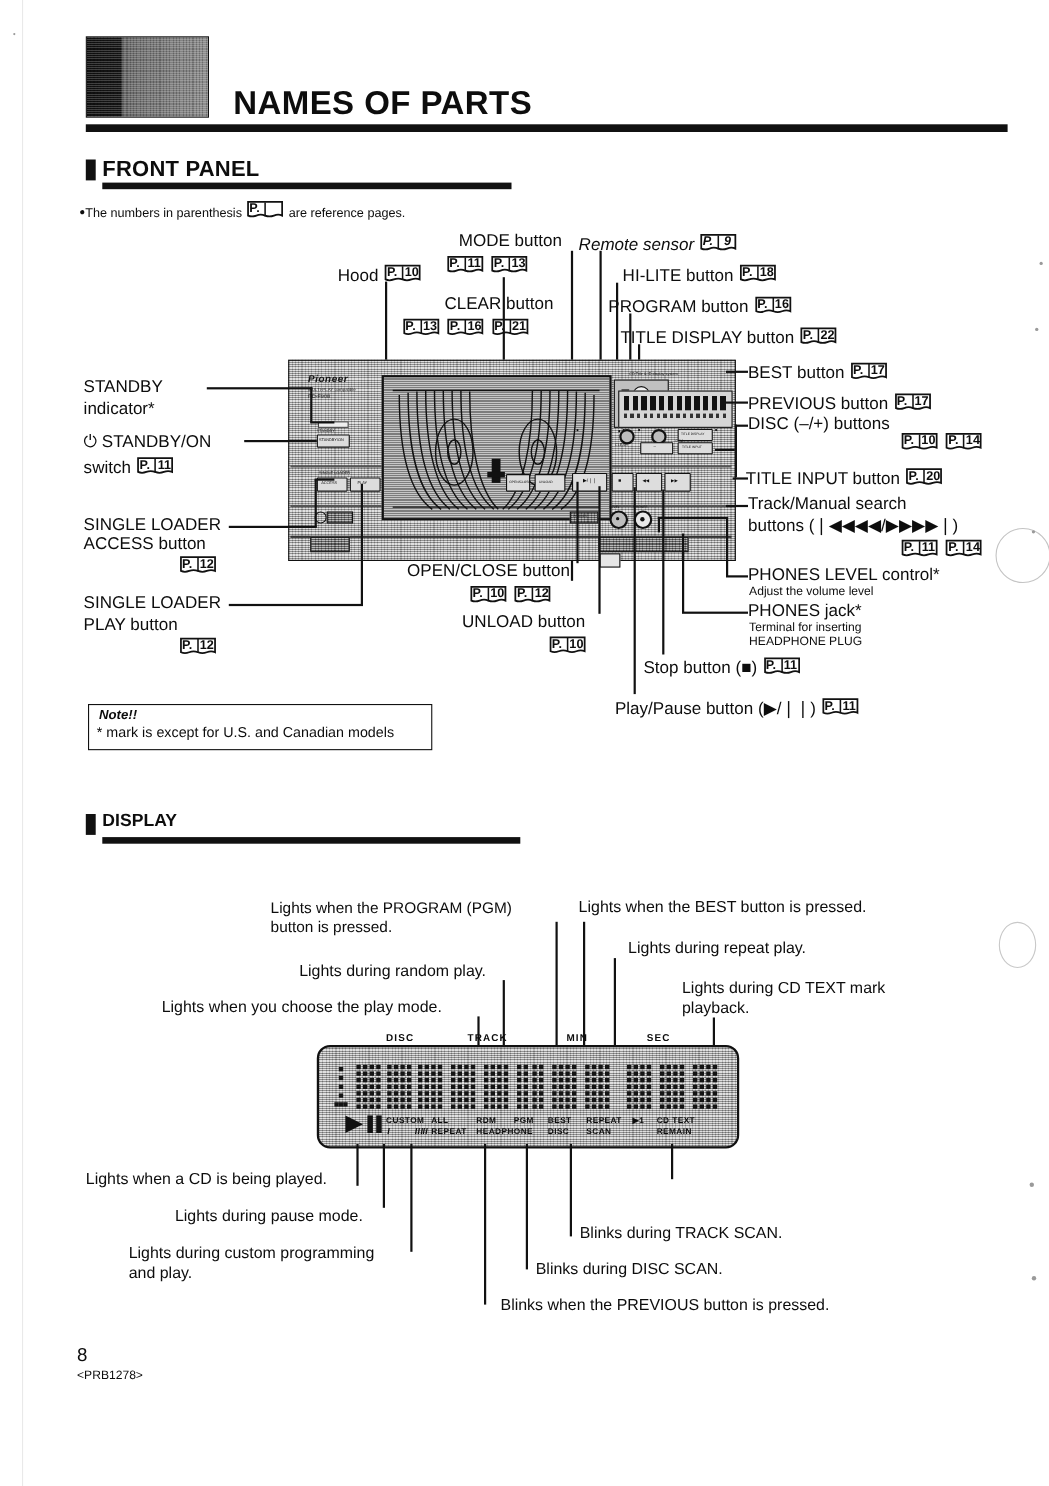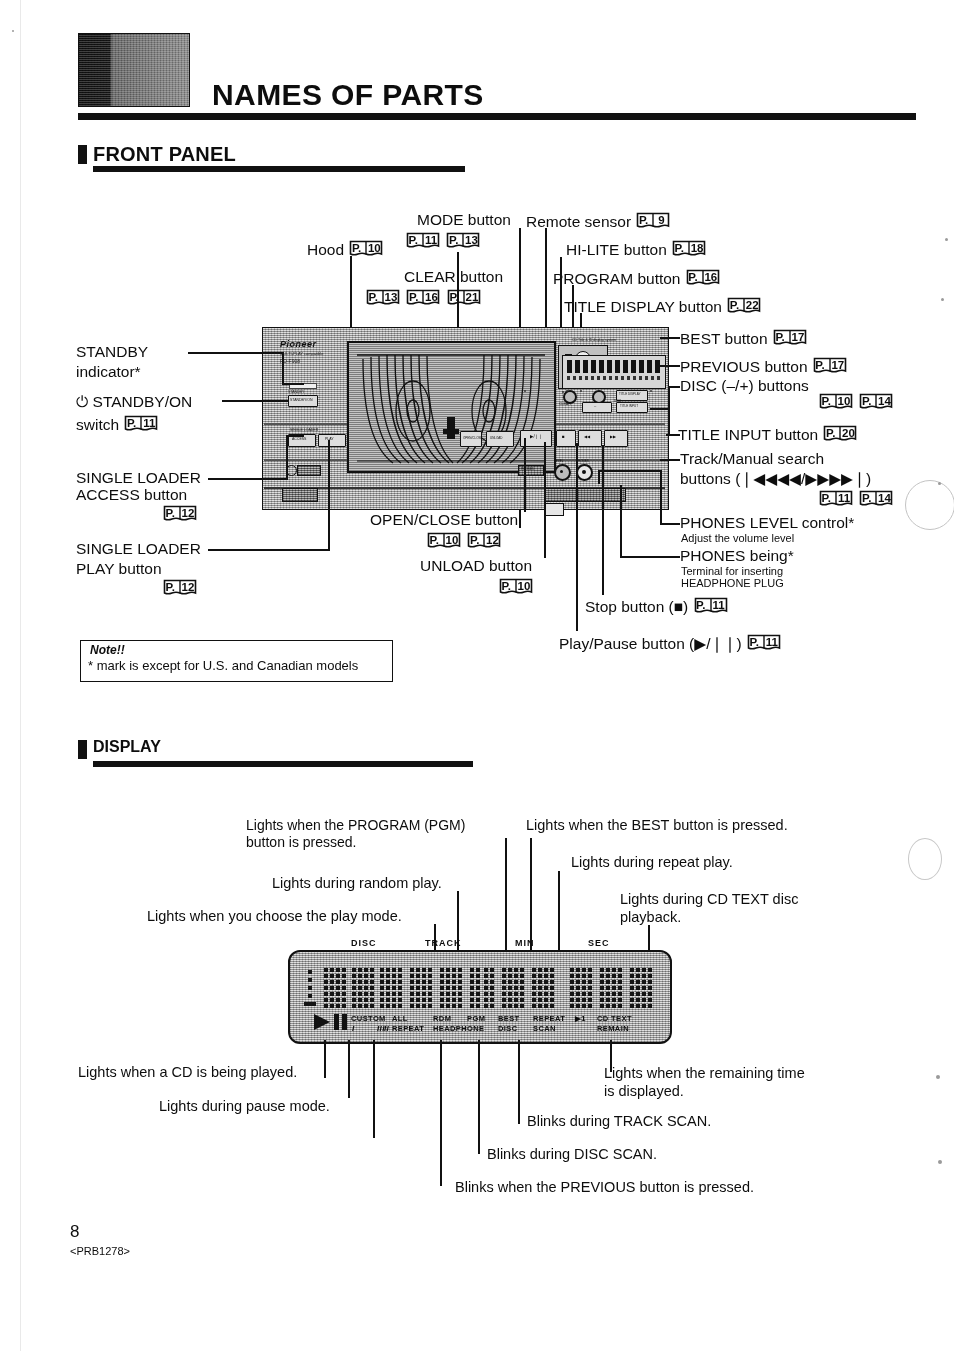--- a/index.html
+++ b/index.html
@@ -83,20 +83,31 @@
   <div class="abs" id="logo-block">
     <div class="noise"></div>
   </div>
   <div class="abs" id="page-title">NAMES OF PARTS</div>
   <div class="abs" id="title-rule"></div>
 
   <div class="abs" id="sec1-bar"></div>
   <div class="abs" id="sec1-title">FRONT PANEL</div>
   <div class="abs" id="sec1-rule"></div>
 
+  <div class="abs lbl" id="legend" style="font-size:11.5px;">
+    <span class="bul">●</span><span>The numbers in parenthesis</span>
+    <span class="pbook blank">
+      <svg width="34" height="20" viewBox="0 0 34 20">
+          <path d="M1.5 1.5 H32.5 V14 q-3.5 -1.6 -7.5 0 q-4 1.6 -8 0 q-4 -1.6 -8 0 q-4 1.6 -7.5 0 Z" fill="#fff" stroke="#111" stroke-width="1.6"></path>
+          <line x1="17" y1="2" x2="17" y2="14.5" stroke="#111" stroke-width="1.4"></line>
+        </svg>
+      <span class="pv"><span class="p">P.</span><span class="n">&nbsp;</span></span>
+    </span>
+    <span>are reference pages.</span>
+  </div>
 
   <div class="abs lbl" style="left:417px;top:212px;">
     <span>MODE button</span>
   </div>
   <div class="abs" style="left:405px;top:232px;">
     <span class="pbook">
       <svg width="34" height="20" viewBox="0 0 34 20">
           <path d="M1.5 1.5 H32.5 V14 q-3.5 -1.6 -7.5 0 q-4 1.6 -8 0 q-4 -1.6 -8 0 q-4 1.6 -7.5 0 Z" fill="#fff" stroke="#111" stroke-width="1.6"></path>
           <line x1="17" y1="2" x2="17" y2="14.5" stroke="#111" stroke-width="1.4"></line>
         </svg>
@@ -104,21 +115,21 @@
     </span>
     <span class="pbook">
       <svg width="34" height="20" viewBox="0 0 34 20">
           <path d="M1.5 1.5 H32.5 V14 q-3.5 -1.6 -7.5 0 q-4 1.6 -8 0 q-4 -1.6 -8 0 q-4 1.6 -7.5 0 Z" fill="#fff" stroke="#111" stroke-width="1.6"></path>
           <line x1="17" y1="2" x2="17" y2="14.5" stroke="#111" stroke-width="1.4"></line>
         </svg>
       <span class="pv"><span class="p">P.</span><span class="n">13</span></span>
     </span>
   </div>
 
-  <div class="abs lbl" style="left:526px;top:212px;">
+  <div class="abs lbl" style="left:526px;top:212px;font-style:italic;">
     <span>Remote sensor</span>
     <span class="pbook">
       <svg width="34" height="20" viewBox="0 0 34 20">
           <path d="M1.5 1.5 H32.5 V14 q-3.5 -1.6 -7.5 0 q-4 1.6 -8 0 q-4 -1.6 -8 0 q-4 1.6 -7.5 0 Z" fill="#fff" stroke="#111" stroke-width="1.6"></path>
           <line x1="17" y1="2" x2="17" y2="14.5" stroke="#111" stroke-width="1.4"></line>
         </svg>
       <span class="pv"><span class="p">P.</span><span class="n">9</span></span>
     </span>
   </div>
 
@@ -473,21 +484,21 @@
   <div class="abs lbl" style="left:680px;top:515px;">
     <span>PHONES LEVEL control*</span>
   </div>
   <div class="abs lbl sm" style="left:681px;top:533px;">Adjust the volume level</div>
   <div class="ln lnh abs" style="left:660px;top:523px;width:20px;"></div>
   <div class="ln lnv abs" style="left:660px;top:470px;height:54px;"></div>
   <div class="ln lnh abs" style="left:598px;top:470px;width:62px;"></div>
   <div class="ln lnv abs" style="left:598px;top:470px;height:14px;"></div>
 
   <div class="abs lbl" style="left:680px;top:548px;">
-    <span>PHONES being*</span>
+    <span>PHONES jack*</span>
   </div>
   <div class="abs lbl sm" style="left:681px;top:566px;">Terminal for inserting</div>
   <div class="abs lbl sm" style="left:681px;top:578px;">HEADPHONE PLUG</div>
   <div class="ln lnh abs" style="left:620px;top:556px;width:60px;"></div>
   <div class="ln lnv abs" style="left:620px;top:485px;height:72px;"></div>
 
   <div class="abs lbl" style="left:370px;top:512px;">
     <span>OPEN/CLOSE button</span>
   </div>
   <div class="abs" style="left:426px;top:532px;">
@@ -555,21 +566,21 @@
   <div class="abs" id="sec2-rule"></div>
 
   <div class="abs lbl" style="left:246px;top:818px;font-size:14px;">
     <div>Lights when the PROGRAM (PGM)</div>
     <div style="margin-top:2px;">button is pressed.</div>
   </div>
   <div class="abs lbl" style="left:526px;top:818px;font-size:14.5px;">Lights when the BEST button is pressed.</div>
   <div class="abs lbl" style="left:571px;top:855px;font-size:14.5px;">Lights during repeat play.</div>
   <div class="abs lbl" style="left:272px;top:876px;font-size:14.5px;">Lights during random play.</div>
   <div class="abs lbl" style="left:620px;top:892px;font-size:14.5px;">
-    <div>Lights during CD TEXT disc</div>
+    <div>Lights during CD TEXT mark</div>
     <div style="margin-top:2px;">playback.</div>
   </div>
   <div class="abs lbl" style="left:147px;top:909px;font-size:14.5px;">Lights when you choose the play mode.</div>
 
   <div class="ln lnv abs" style="left:434px;top:924px;height:27px;"></div>
   <div class="ln lnv abs" style="left:457px;top:891px;height:60px;"></div>
   <div class="ln lnv abs" style="left:505px;top:838px;height:113px;"></div>
   <div class="ln lnv abs" style="left:530px;top:838px;height:113px;"></div>
   <div class="ln lnv abs" style="left:558px;top:871px;height:80px;"></div>
   <div class="ln lnv abs" style="left:648px;top:925px;height:26px;"></div>
@@ -957,27 +968,27 @@
   <div class="ln lnv abs" style="left:324px;top:1040px;height:38px;"></div>
   <div class="ln lnv abs" style="left:348px;top:1040px;height:58px;"></div>
   <div class="ln lnv abs" style="left:373px;top:1040px;height:98px;"></div>
   <div class="ln lnv abs" style="left:440px;top:1040px;height:146px;"></div>
   <div class="ln lnv abs" style="left:478px;top:1040px;height:114px;"></div>
   <div class="ln lnv abs" style="left:518px;top:1040px;height:84px;"></div>
   <div class="ln lnv abs" style="left:610px;top:1040px;height:32px;"></div>
 
   <div class="abs lbl" style="left:78px;top:1065px;font-size:14.5px;">Lights when a CD is being played.</div>
   <div class="abs lbl" style="left:159px;top:1099px;font-size:14.5px;">Lights during pause mode.</div>
+  <div class="abs lbl" style="left:117px;top:1133px;font-size:14.5px;">
+    <div>Lights during custom programming</div>
+    <div style="margin-top:2px;">and play.</div>
+  </div>
   <div class="abs lbl" style="left:455px;top:1180px;font-size:14.5px;">Blinks when the PREVIOUS button is pressed.</div>
   <div class="abs lbl" style="left:487px;top:1147px;font-size:14.5px;">Blinks during DISC SCAN.</div>
   <div class="abs lbl" style="left:527px;top:1114px;font-size:14.5px;">Blinks during TRACK SCAN.</div>
-  <div class="abs lbl" style="left:604px;top:1066px;font-size:14.5px;">
-    <div>Lights when the remaining time</div>
-    <div style="margin-top:2px;">is displayed.</div>
-  </div>
 
   <div class="arc" style="left:908px;top:838px;width:32px;height:40px;border-color:#c8c8c8;"></div>
 
   <div class="abs" id="pg-num">8</div>
   <div class="abs" id="pg-code">&lt;PRB1278&gt;</div>
 
   <div class="speck" style="left:945px;top:238px;width:3px;height:3px;"></div>
   <div class="speck" style="left:941px;top:298px;width:3px;height:3px;"></div>
   <div class="speck" style="left:938px;top:482px;width:3px;height:3px;"></div>
   <div class="speck" style="left:936px;top:1075px;width:4px;height:4px;"></div>

